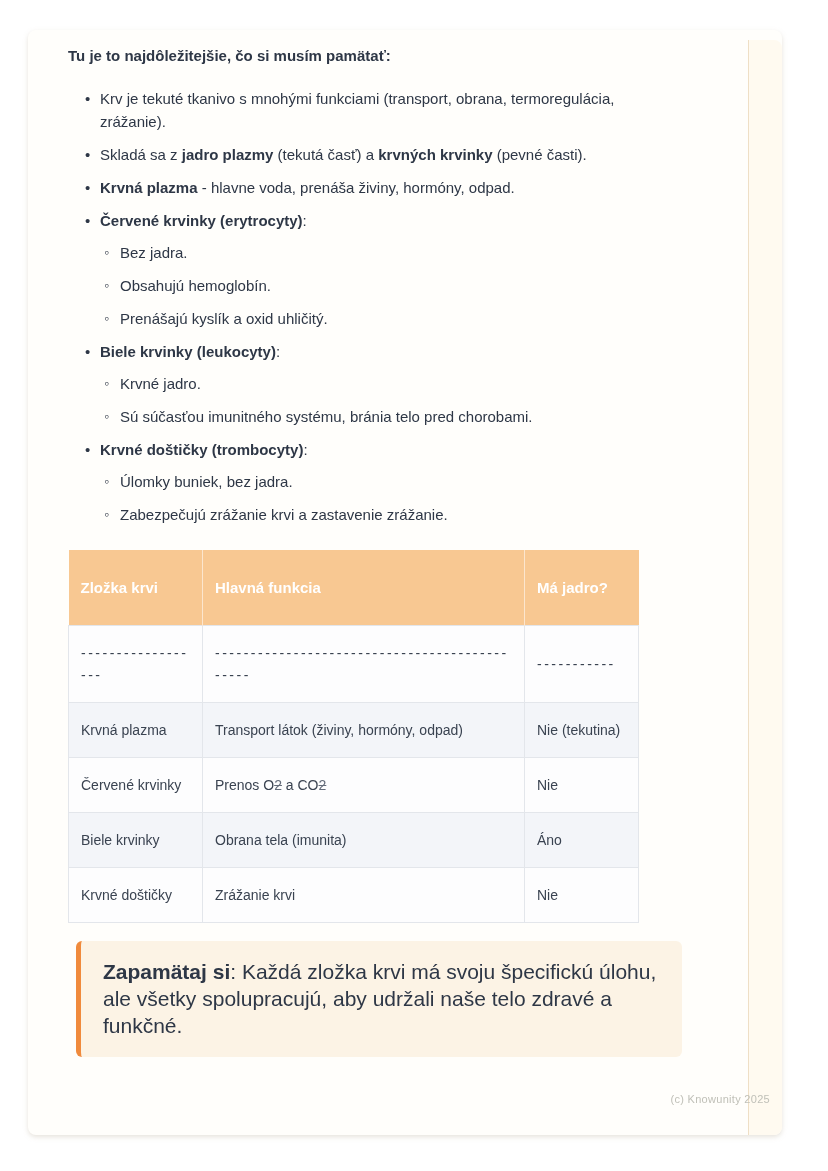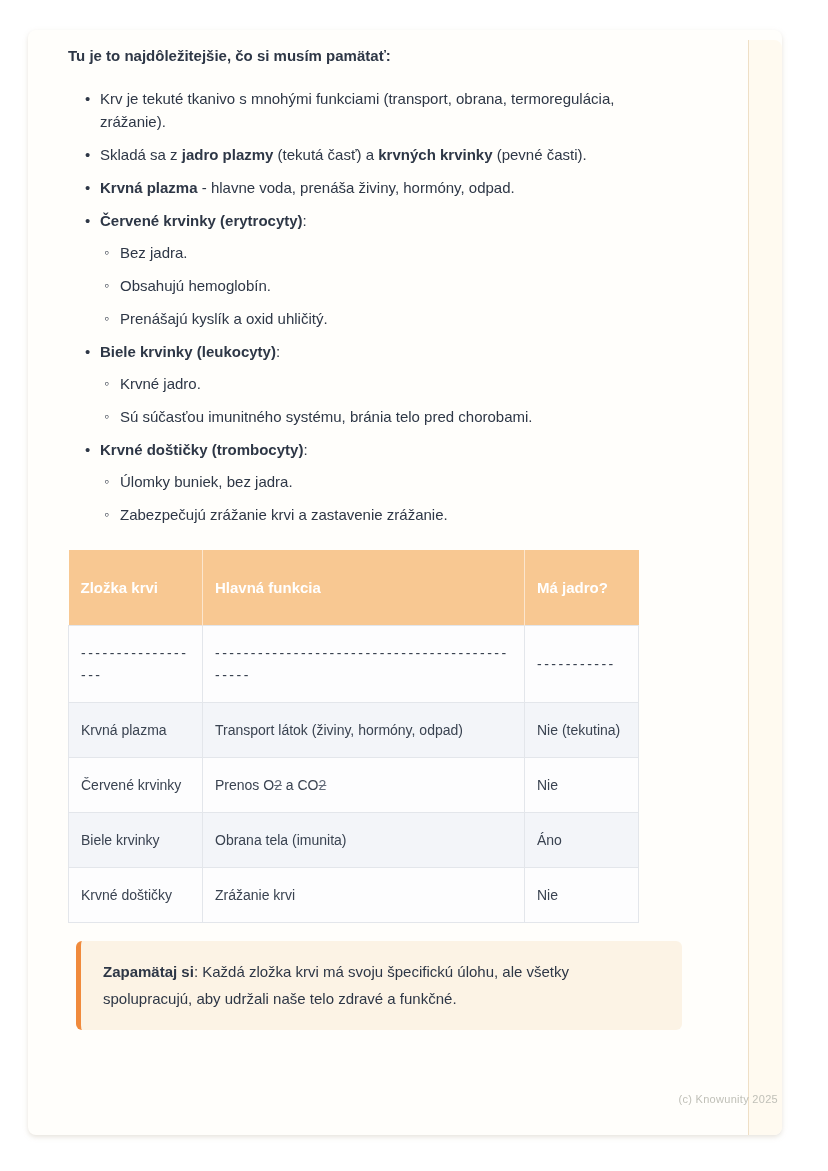--- a/index.html
+++ b/index.html
@@ -49,24 +49,24 @@
     padding:16px 12px;line-height:22px;vertical-align:middle;
     background:#fdfdfe;color:#3a4351;
   }
   table.blood tr.striped td{background:var(--row-stripe-bg,#f3f5f9);}
   td.dashes{letter-spacing:2.5px;overflow-wrap:anywhere;}
   .callout{
     box-sizing:border-box;width:606px;margin:0 0 0 8px;
     background:var(--callout-bg,#fcf3e5);
     border-left:5px solid var(--callout-accent,#f08a3c);
     border-radius:6px;padding:17px 22px 18px;
-    font-size:15px;line-height:27px;
+    font-size:21px;line-height:27px;
   }
   .watermark{
-    position:absolute;right:4px;top:1063px;
+    position:absolute;right:12px;top:1063px;
     font-size:11px;color:var(--watermark-text,#c0c0b8);
     letter-spacing:.3px;
   }
 </style>
 </head>
 <body style="--card-bg: #FFFEFB; --body-text: #2E3746; --table-header-bg: #F8C892; --table-header-text: #FFFFFF; --row-stripe-bg: #F3F5F9; --table-border: #E3E6EB; --callout-bg: #FCF3E5; --callout-accent: #F08A3C; --edge-strip-bg: #FFFAF0; --edge-strip-line: #EFDFC5; --watermark-text: #C0C0B8;">
 
 <div class="card">
   <div class="edge-strip"></div>
 

